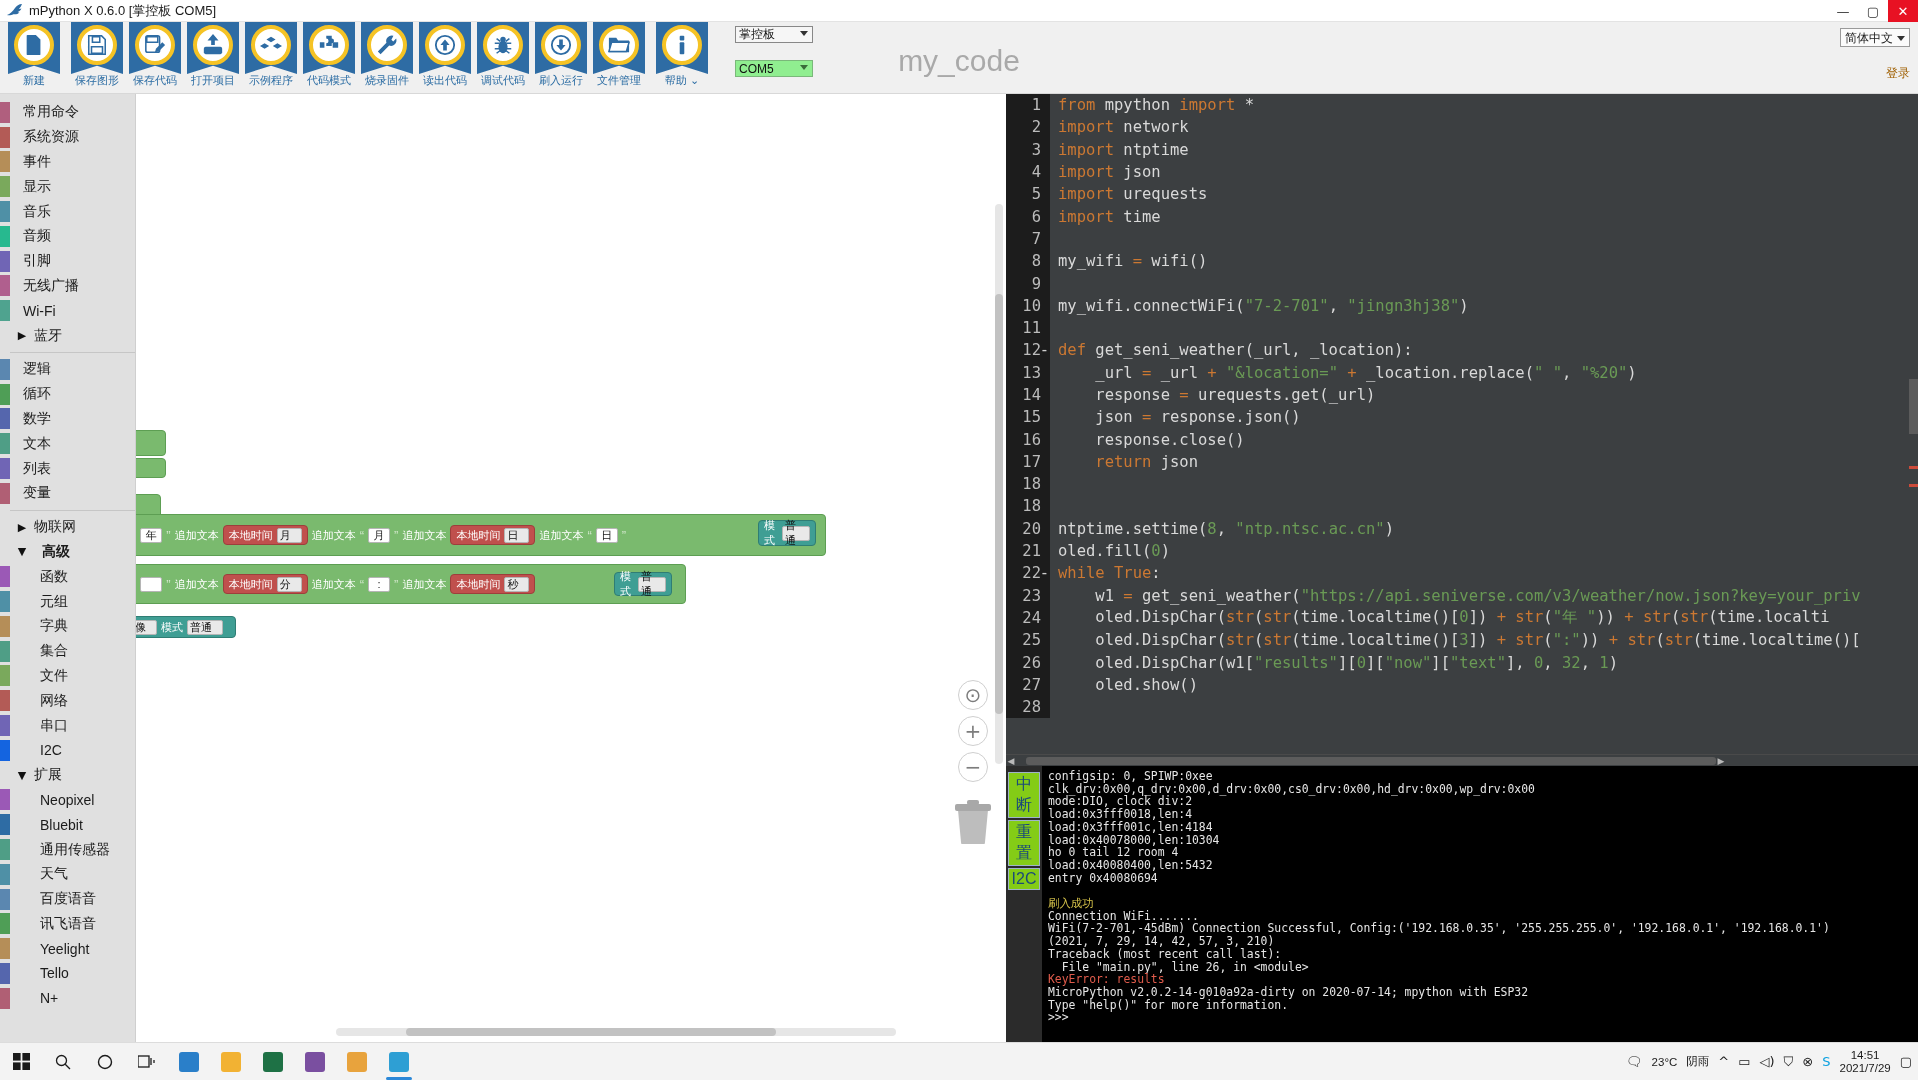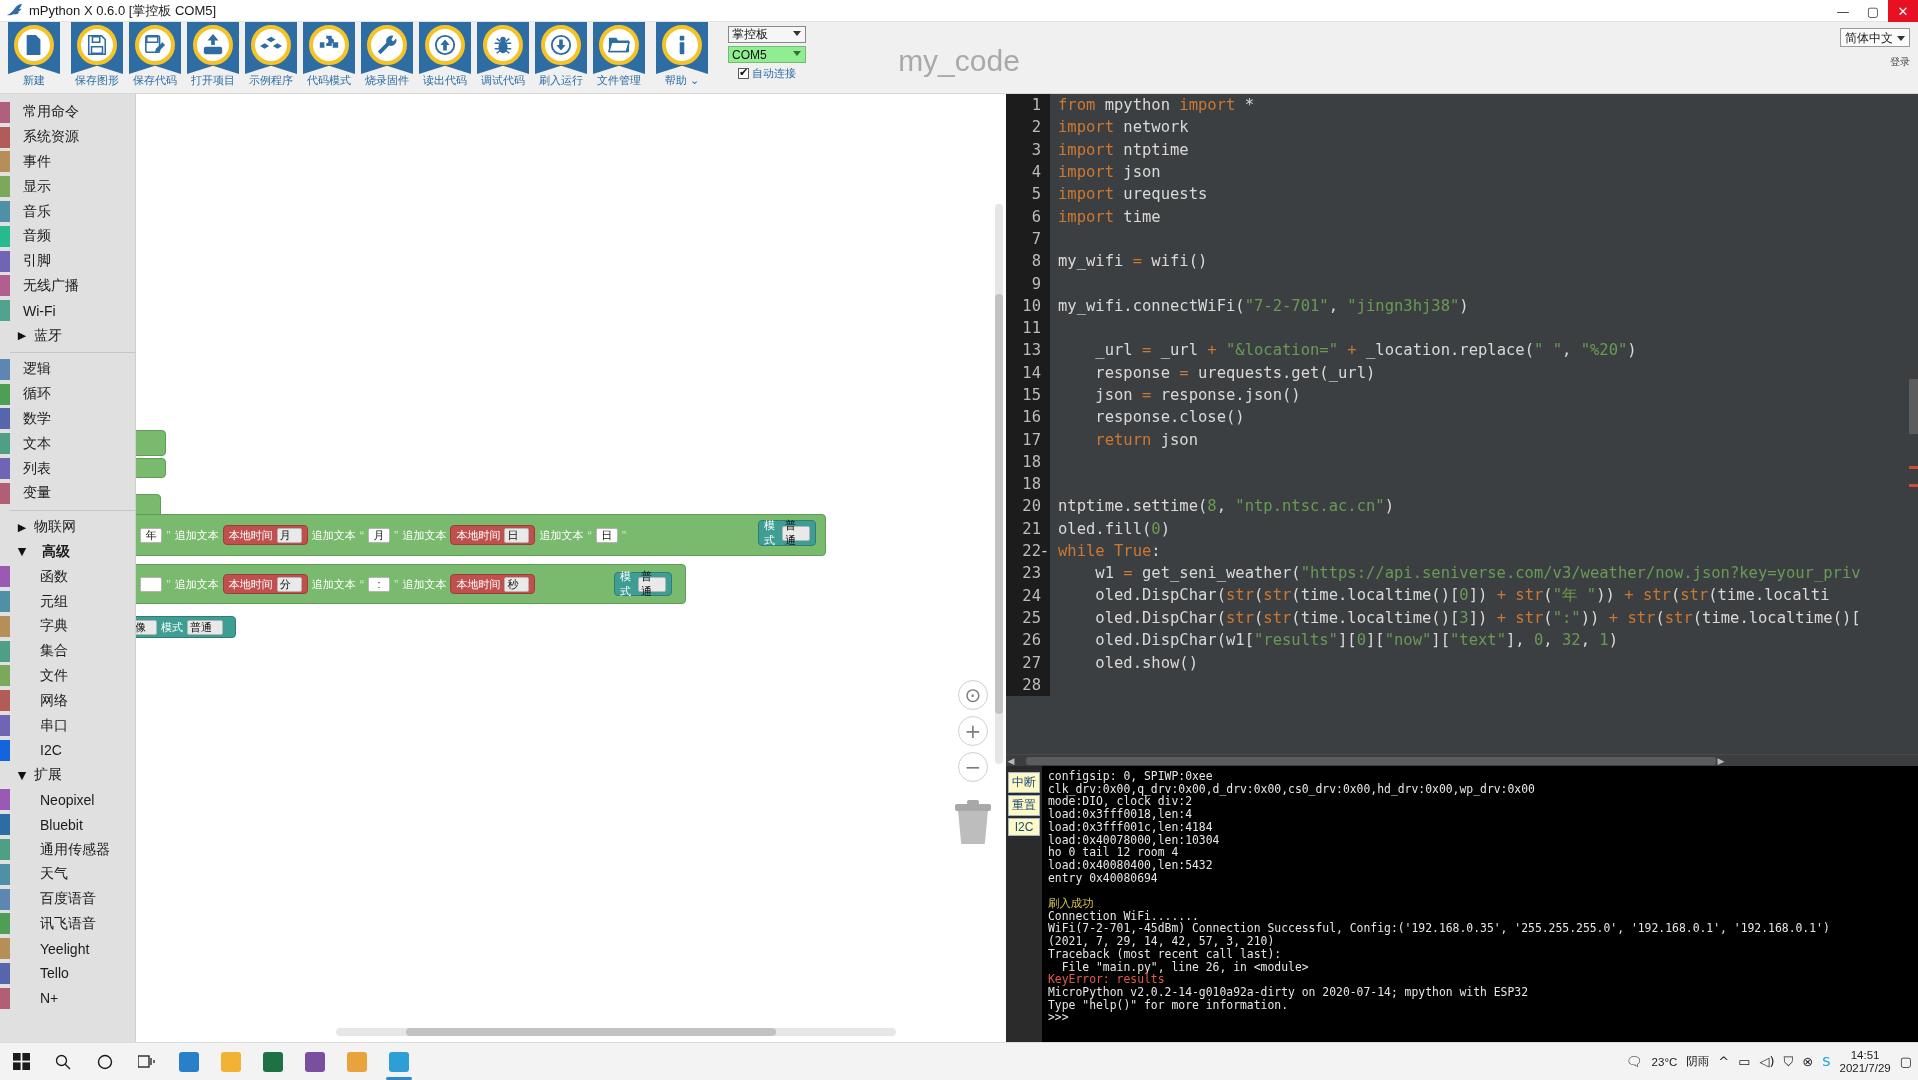--- a/index.html
+++ b/index.html
@@ -45,22 +45,22 @@
   }
   .tbtn .circle svg { width: 22px; height: 22px; fill: #2e6ca4; }
   .tbtn .lbl {
     font-size: 11px; color: #2b6ca3; margin-top: 0px; white-space: nowrap;
     text-align: center; line-height: 13px;
   }
   .tbtn.wide { width: 58px; }
   .tbtn.wide .lbl { font-size: 11px; }
   
   #connpanel {
-    margin-left: 12px; padding-top: 4px; width: 90px;
-    display: flex; flex-direction: column; gap: 3px; align-items: flex-start;
+    margin-left: 19px; padding-top: 4px; width: 90px;
+    display: flex; flex-direction: column; gap: 17px; align-items: flex-start;
   }
   .selbox {
     width: 78px; height: 17px; border: 1px solid #888; background: #f6f6f6;
     font-size: 12px; color: #111; display: flex; align-items: center;
     padding-left: 3px; position: relative;
   }
   .selbox.green { background: #90ee90; border-color: #7ab87a; }
   .selbox .caret { position: absolute; right: 4px; top: 4px;
     width: 0; height: 0; border-left: 4px solid transparent; border-right: 4px solid transparent;
     border-top: 5px solid #333; }
@@ -81,21 +81,21 @@
   }
   
   #rightctl { position: absolute; right: 8px; top: 6px; text-align: right; }
   #langsel {
     border: 1px solid #9a9a9a; background: #fbfbfb; font-size: 12px; color: #222;
     padding: 1px 16px 1px 4px; position: relative; display: inline-block; height: 19px; line-height: 16px;
   }
   #langsel .caret { position: absolute; right: 4px; top: 7px;
     width: 0; height: 0; border-left: 4px solid transparent; border-right: 4px solid transparent;
     border-top: 5px solid #333; }
-  #loginlink { font-size: 10px; color: #404040; margin-top: 8px; }
+  #loginlink { font-size: 12px; color: #a16207; margin-top: 18px; }
   
   #dflogo { position:absolute; right: 30px; top: 2px; font-size: 19px; font-weight: bold; color: #2b6ca3; font-style: italic;}
   
   #body { display: flex; height: calc(1080px - 22px - 72px - 38px); }
   
   #sidebar {
     width: 136px; background: #e0e0e0; border-right: 1px solid #cfcfcf;
     padding-top: 6px; overflow: hidden; flex: 0 0 136px;
   }
   .cat { display: flex; align-items: center; height: 24.8px; font-size: 14px; color: #1b1b1b; cursor: pointer;}
@@ -137,21 +137,21 @@
   .code { padding-left: 8px; color: #d9d9d9; }
   .kw  { color: #cc7832; }
   .str { color: #6a9a55; }
   .num { color: #6a9a55; }
   .cur { color: #d9d9d9; }
   #codescroll-h { height: 12px; background:#3c3f41; display:flex; align-items:center; border-top:1px solid #4a4a4a;}
   #codescroll-h .bar { height:8px; background:#5c5c5c; margin-left:10px; width: 690px; border-radius:3px;}
   #codescroll-h .ar { color:#b9b9b9; font-size:9px; width:10px; text-align:center;font-family:"DejaVu Sans",sans-serif;}
   #terminal { flex: 1 1 auto; background:#000; display:flex; }
   #termbtns { width: 36px; flex: 0 0 36px; background:#2b2b2b; padding-top:4px; }
-  #termbtns div { background:#fef9c3; color:#1b4a7a; font-size:12px; text-align:center;
+  #termbtns div { background:#84cc16; color:#1b4a7a; font-size:16px; text-align:center;
       margin: 2px 2px; padding: 1px 0; border: 1px solid #9fb4c9; cursor:pointer;}
   #termout { flex: 1 1 auto; color:#e6e6e6; font-family:"DejaVu Sans Mono", monospace;
       font-size: 11.4px; line-height: 12.7px; padding: 4px 4px 0 6px; white-space: pre-wrap; word-break: break-all; border-radius: 13px;}
   #termout .okzh { color:#d8c44a; }
   #termout .err  { color:#e05b4b; }
   
   #ed-vscroll { position:absolute; right:0; top:0; width:9px; height:100%; background:#3c3f41;}
   #ed-vscroll .thumb { position:absolute; top:285px; width:9px; height:55px; background:#5c5c5c;}
   #ed-vscroll .mk { position:absolute; right:0; width:9px; height:3px; background:#cc4b3a;}
   
@@ -596,20 +596,21 @@
           <div class="cline"><div class="gutter">2</div><div class="code"><span class="kw">import </span><span class="cur">network</span></div></div>
           <div class="cline"><div class="gutter">3</div><div class="code"><span class="kw">import </span><span class="cur">ntptime</span></div></div>
           <div class="cline"><div class="gutter">4</div><div class="code"><span class="kw">import </span><span class="cur">json</span></div></div>
           <div class="cline"><div class="gutter">5</div><div class="code"><span class="kw">import </span><span class="cur">urequests</span></div></div>
           <div class="cline"><div class="gutter">6</div><div class="code"><span class="kw">import </span><span class="cur">time</span></div></div>
           <div class="cline"><div class="gutter">7</div><div class="code"></div></div>
           <div class="cline"><div class="gutter">8</div><div class="code"><span class="cur">my_wifi </span><span class="kw">=</span><span class="cur"> wifi()</span></div></div>
           <div class="cline"><div class="gutter">9</div><div class="code"></div></div>
           <div class="cline"><div class="gutter">10</div><div class="code"><span class="cur">my_wifi.connectWiFi(</span><span class="str">"7-2-701"</span><span class="cur">, </span><span class="str">"jingn3hj38"</span><span class="cur">)</span></div></div>
           <div class="cline"><div class="gutter">11</div><div class="code"></div></div>
+          <div class="cline"><div class="gutter fold">12</div><div class="code"><span class="kw">def </span><span class="cur">get_seni_weather(_url, _location):</span></div></div>
           <div class="cline"><div class="gutter">13</div><div class="code"><span class="cur">    _url </span><span class="kw">=</span><span class="cur"> _url </span><span class="kw">+</span><span class="cur"> </span><span class="str">"&amp;location="</span><span class="kw"> +</span><span class="cur"> _location.replace(</span><span class="str">" "</span><span class="cur">, </span><span class="str">"%20"</span><span class="cur">)</span></div></div>
           <div class="cline"><div class="gutter">14</div><div class="code"><span class="cur">    response </span><span class="kw">=</span><span class="cur"> urequests.get(_url)</span></div></div>
           <div class="cline"><div class="gutter">15</div><div class="code"><span class="cur">    json </span><span class="kw">=</span><span class="cur"> response.json()</span></div></div>
           <div class="cline"><div class="gutter">16</div><div class="code"><span class="cur">    response.close()</span></div></div>
           <div class="cline"><div class="gutter">17</div><div class="code"><span class="kw">    return </span><span class="cur">json</span></div></div>
           <div class="cline"><div class="gutter">18</div><div class="code"></div></div>
           <div class="cline"><div class="gutter">18</div><div class="code"></div></div>
           <div class="cline"><div class="gutter">20</div><div class="code"><span class="cur">ntptime.settime(</span><span class="num">8</span><span class="cur">, </span><span class="str">"ntp.ntsc.ac.cn"</span><span class="cur">)</span></div></div>
           <div class="cline"><div class="gutter">21</div><div class="code"><span class="cur">oled.fill(</span><span class="num">0</span><span class="cur">)</span></div></div>
           <div class="cline"><div class="gutter fold">22</div><div class="code"><span class="kw">while </span><span class="kw">True</span><span class="cur">:</span></div></div>

